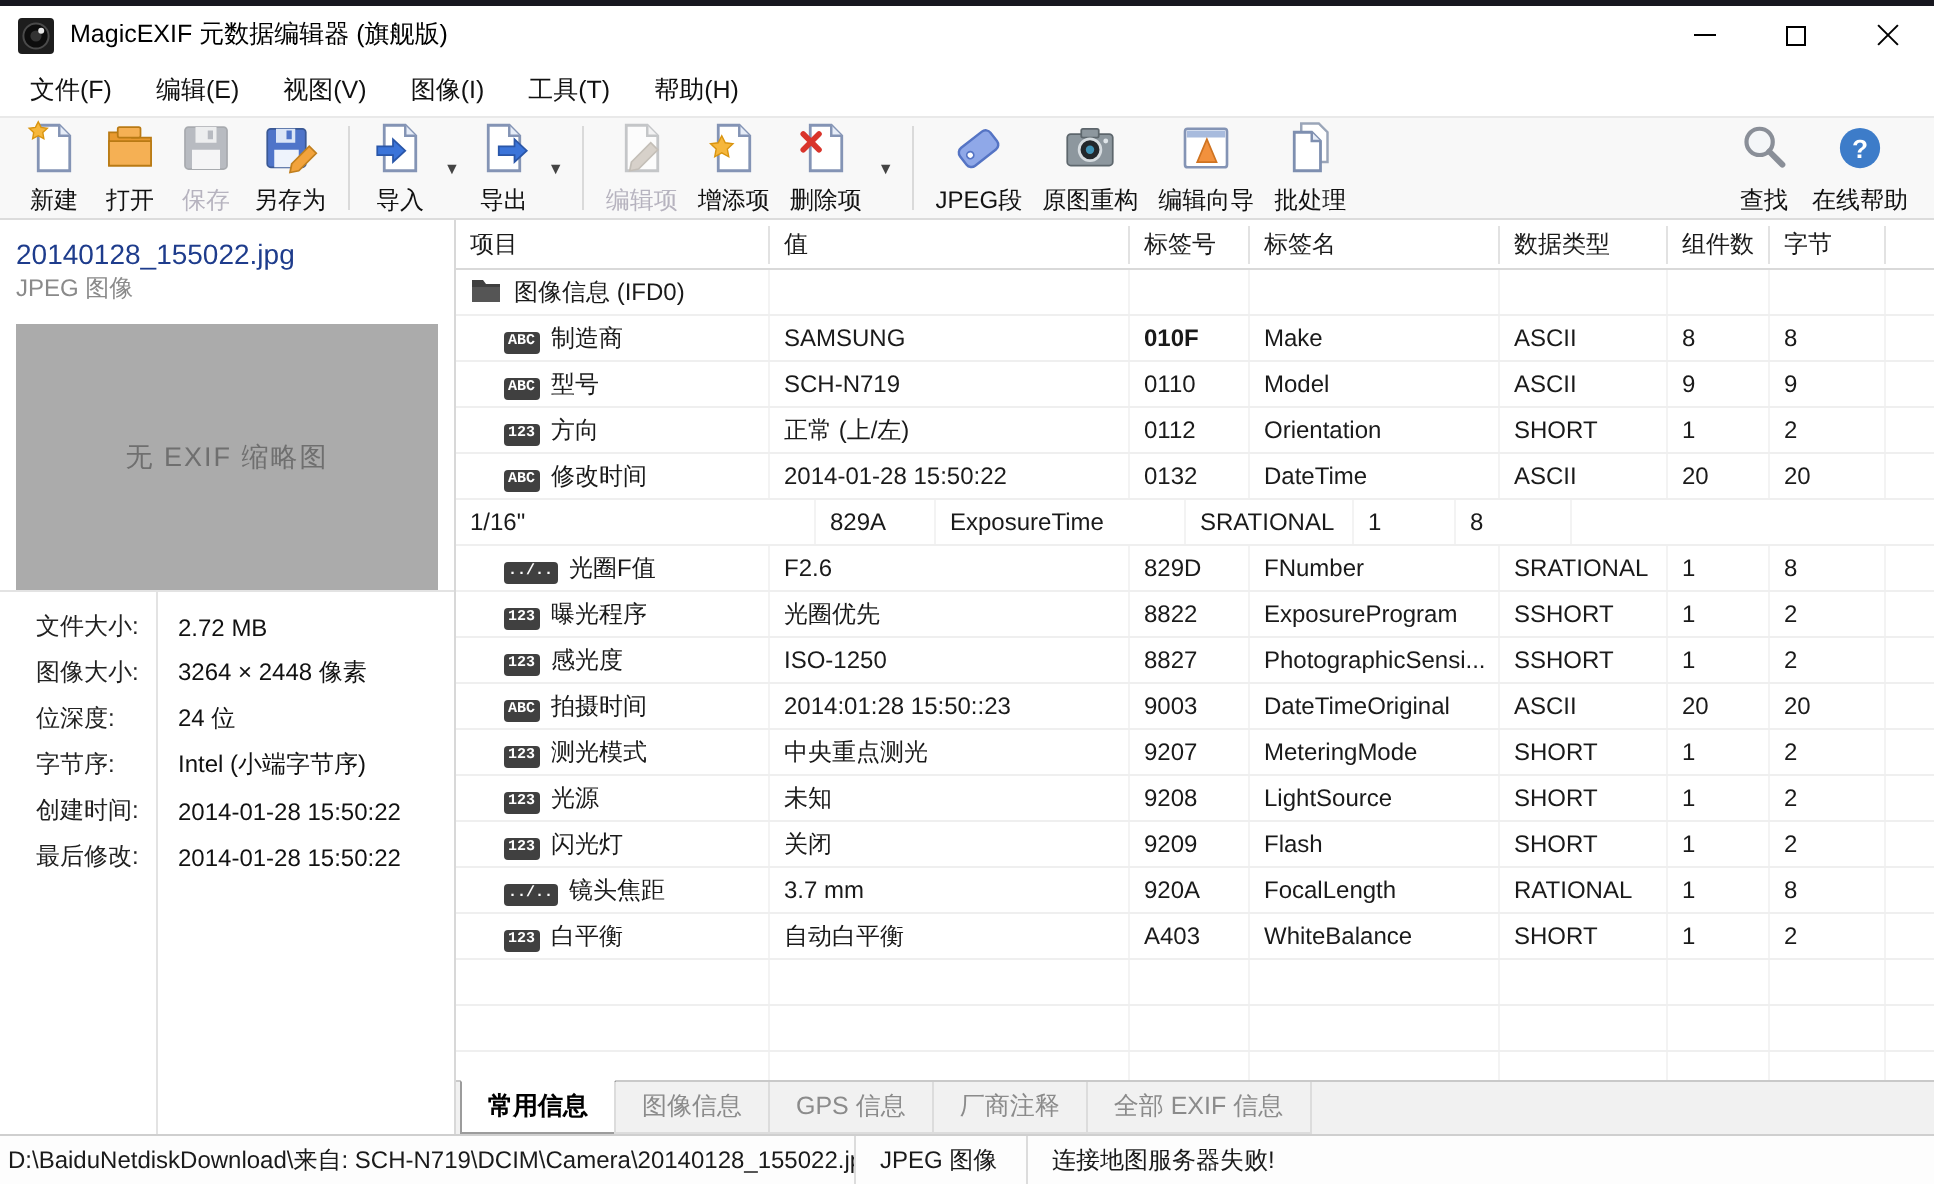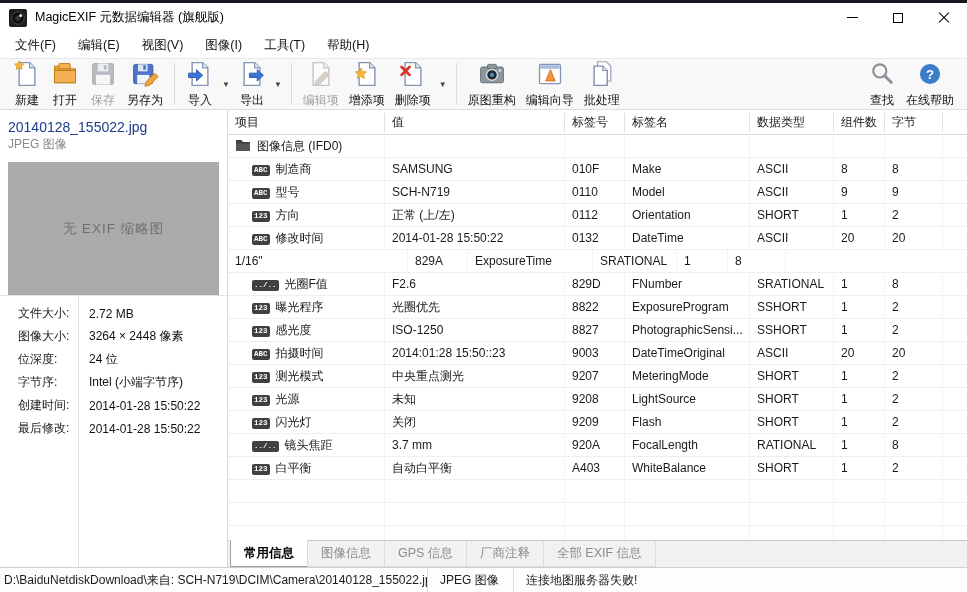--- a/index.html
+++ b/index.html
@@ -28,21 +28,21 @@
   .menu-item { padding:4px 11px; font-size:12.5px; color:#111; cursor:default; }
 
   
   .toolbar { height:52px; background:#f8f8f8; border-top:1px solid #e9e9e9; border-bottom:1px solid #dcdcdc;
     display:flex; align-items:center; padding:0 8px; flex:0 0 auto; }
   .tbtn { display:flex; flex-direction:column; align-items:center; justify-content:center;
     padding:2px 5px; min-width:38px; cursor:default; border-radius:2px; }
   .ticon { width:28px; height:28px; display:flex; align-items:center; justify-content:center; }
   .tlabel { font-size:12px; color:#111; white-space:nowrap; margin-top:4px; }
   .tbtn.disabled { filter:grayscale(85%) opacity(.5); }
-  .tbtn.disabled .tlabel { color:#14532d; }
+  .tbtn.disabled .tlabel { color:#8b5cf6; }
   .dd { font-size:8px; color:#444; align-self:center; padding:0 3px; cursor:default; }
   .tsep { width:1px; height:42px; background:#dadada; margin:0 6px; }
   .tspacer { flex:1; }
 
   
   .main { flex:1; display:flex; min-height:0; }
 
   
   .sidebar { width:228px; flex:0 0 228px; border-right:1px solid #d8d8d8; position:relative; background:#fff; }
   .fname { color:#1e3c8c; font-size:14px; padding:9px 8px 1px 8px; white-space:nowrap; cursor:default; }
@@ -217,20 +217,31 @@
             <path d="M3 8 l9 9 M12 8 l-9 9" stroke="#d9342b" stroke-width="3.2" stroke-linecap="round"></path>
           </svg>
         </span>
         <span class="tlabel">删除项</span>
       </div>
       <span class="dd">▼</span>
       <span class="tsep"></span>
       <div class="tbtn">
         <span class="ticon">
           <svg viewBox="0 0 32 32" width="28" height="28">
+            <g transform="rotate(-38 16 16)">
+              <rect x="5" y="10" width="22" height="13" rx="3.5" fill="#8fa8e8" stroke="#5574c4" stroke-width="1.4"></rect>
+              <circle cx="10" cy="16.5" r="2" fill="#fff" stroke="#5574c4"></circle>
+            </g>
+          </svg>
+        </span>
+        <span class="tlabel">JPEG段</span>
+      </div>
+      <div class="tbtn">
+        <span class="ticon">
+          <svg viewBox="0 0 32 32" width="28" height="28">
             <rect x="3" y="8" width="26" height="18" rx="2" fill="#8d979e" stroke="#5d666c"></rect>
             <rect x="11" y="5" width="10" height="5" rx="1" fill="#8d979e" stroke="#5d666c"></rect>
             <circle cx="16" cy="17" r="6.2" fill="#23282c" stroke="#d6dce0" stroke-width="1.6"></circle>
             <circle cx="16" cy="17" r="2.4" fill="#3f92b5"></circle>
             <circle cx="25" cy="12" r="1.4" fill="#dfe5e9"></circle>
           </svg>
         </span>
         <span class="tlabel">原图重构</span>
       </div>
       <div class="tbtn">
@@ -332,21 +343,21 @@
             <span class="cell" style="width: 60px;"></span>
             <span class="cell" style="width: 125px;"></span>
             <span class="cell" style="width: 84px;"></span>
             <span class="cell" style="width: 51px;"></span>
             <span class="cell" style="width: 58px;"></span>
             <span class="cell last"></span>
           </div>
           <div class="trow">
             <span class="cell indent" style="width: 157px;"><span class="badge">ABC</span><span>制造商</span></span>
             <span class="cell" style="width: 180px;">SAMSUNG</span>
-            <span class="cell" style="width: 60px;">010F</span>
+            <span class="cell" style="width: 60px; font-weight: bold;">010F</span>
             <span class="cell" style="width: 125px;">Make</span>
             <span class="cell" style="width: 84px;">ASCII</span>
             <span class="cell" style="width: 51px;">8</span>
             <span class="cell" style="width: 58px;">8</span>
             <span class="cell last"></span>
           </div>
           <div class="trow">
             <span class="cell indent" style="width: 157px;"><span class="badge">ABC</span><span>型号</span></span>
             <span class="cell" style="width: 180px;">SCH-N719</span>
             <span class="cell" style="width: 60px;">0110</span>

